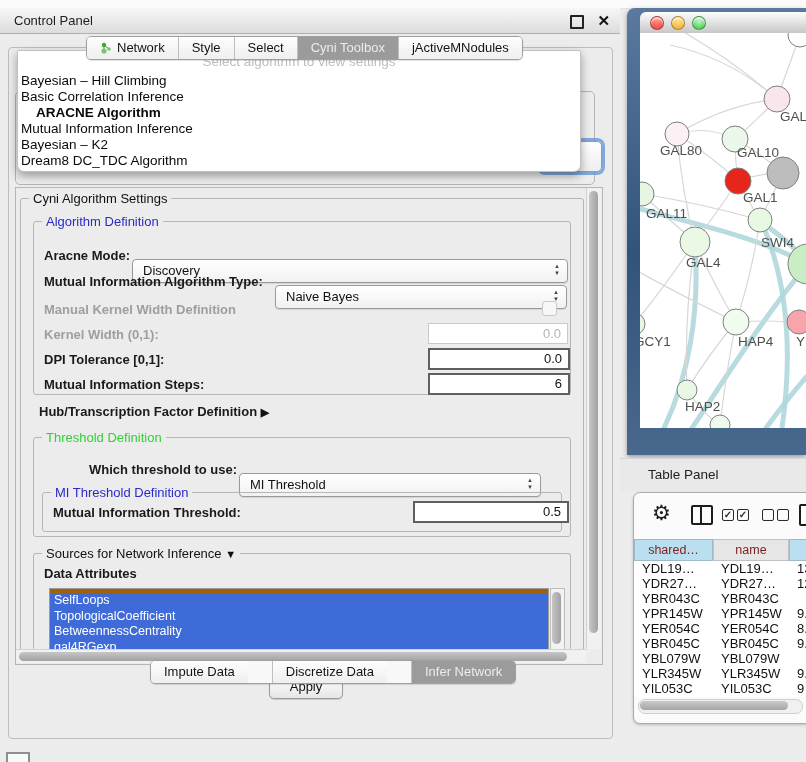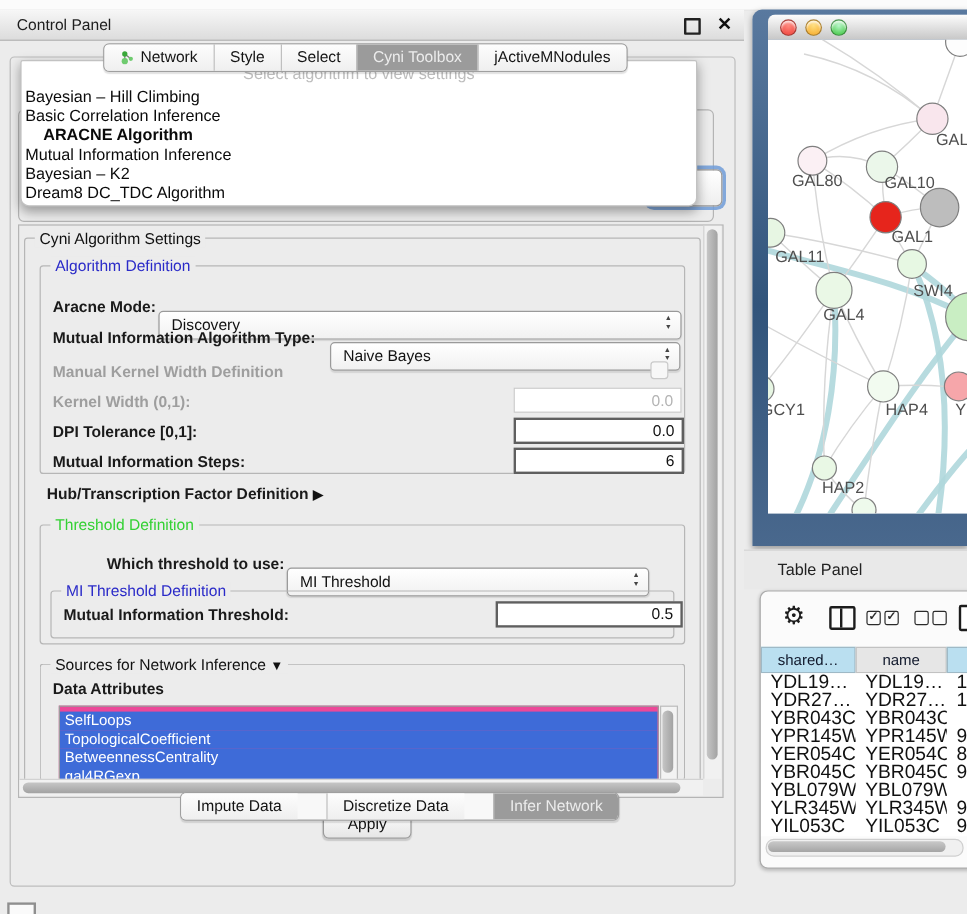--- a/index.html
+++ b/index.html
@@ -47,21 +47,21 @@
   .tri{font-size:11px;color:#111;}
 
   
   .scrollpane{position:absolute;left:6px;top:139px;width:586px;height:476px;border:1px solid #b5b5b5;background:#ececec;overflow:hidden;}
   .vscroll{position:absolute;background:#f1f1f1;border-left:1px solid #d2d2d2;}
   .vthumb{position:absolute;left:2px;width:9px;background:linear-gradient(90deg,#c6c6c6,#a2a2a2);border-radius:5px;}
   .hscroll{position:absolute;background:#f1f1f1;border-top:1px solid #d2d2d2;}
   .hthumb{position:absolute;top:2px;height:9px;background:linear-gradient(#c6c6c6,#a2a2a2);border-radius:5px;}
 
   
-  .attr-list{position:absolute;left:15px;top:34px;width:500px;height:72px;background:#ec4899;border:1px solid #9c9c9c;overflow:hidden;padding-top:4px;box-sizing:border-box;}
+  .attr-list{position:absolute;left:15px;top:34px;width:500px;height:72px;background:#a16207;border:1px solid #9c9c9c;overflow:hidden;padding-top:4px;box-sizing:border-box;}
   .attr-item{background:#3e6bd8;color:#fff;font-size:12.5px;line-height:15.5px;padding-left:4px;}
   .list-vscroll{position:absolute;left:516px;top:34px;width:13px;height:72px;background:#f3f3f3;border:1px solid #bbb;}
 
   .apply-btn{position:absolute;left:260px;top:627px;width:72px;height:22px;border:1px solid #9a9a9a;border-radius:5px;background:linear-gradient(#ffffff,#e6e6e6);font-size:13px;text-align:center;line-height:22px;color:#111;box-shadow:0 1px 1px rgba(0,0,0,.15);}
 
   
   .popup{position:absolute;left:17px;top:50px;width:562px;height:120px;background:#fff;border:1px solid #c2c2c2;border-radius:2px 2px 7px 7px;box-shadow:0 4px 10px rgba(0,0,0,.35);z-index:30;}
   .popup-prompt{height:22px;line-height:22px;text-align:center;color:#bdbdbd;font-size:13.5px;}
   .popup-item{font-size:13.5px;line-height:16px;color:#0a0a0a;padding-left:3px;white-space:nowrap;}
   .popup-item.bold{font-weight:bold;padding-left:18px;}
@@ -79,25 +79,25 @@
   .table-panel-header{position:absolute;left:620px;top:458px;width:186px;height:32px;background:#e9e9e9;border-top:1px solid #d5d5d5;}
   .table-panel-header span{position:absolute;left:28px;line-height:32px;font-size:13.5px;color:#222;}
   .table-window{position:absolute;left:633px;top:492px;width:173px;height:230px;background:#fbfbfb;border:1px solid #ababab;border-radius:7px 0 0 7px;box-shadow:0 1px 3px rgba(0,0,0,.2);overflow:hidden;}
   .tbl-toolbar{position:absolute;left:0;top:0;width:100%;height:44px;}
   .gear{position:absolute;left:18px;top:8px;font-size:21px;color:#1c1c1c;}
   .colicon{position:absolute;left:57px;top:12px;width:18px;height:16px;border:2px solid #1c1c1c;border-radius:2px;}
   .colicon::after{content:"";position:absolute;left:7px;top:0;width:2px;height:16px;background:#1c1c1c;}
   .cb{position:absolute;top:16px;width:10px;height:10px;border:1.6px solid #2a2a2a;border-radius:2px;font-size:10px;line-height:9px;text-align:center;color:#2a2a2a;font-weight:bold;}
   .sheeticon{position:absolute;left:165px;top:11px;width:16px;height:18px;border:2px solid #1c1c1c;border-radius:2px;background:#fff;}
   .tbl-head{position:absolute;left:0;top:46px;width:100%;height:22px;display:flex;}
-  .th{box-sizing:border-box;border:1px solid #9fb9c6;background:#badff0;font-size:12.5px;line-height:20px;text-align:center;color:#0f172a;overflow:hidden;}
+  .th{box-sizing:border-box;border:1px solid #9fb9c6;background:#badff0;font-size:12.5px;line-height:20px;text-align:center;color:#7f1d1d;overflow:hidden;}
   .th.plain{background:#e6e6e6;border:1px solid #c2c2c2;}
   .tbl-body{position:absolute;left:0;top:68px;width:100%;height:136px;overflow:hidden;background:#fff;}
   .tr{display:flex;height:15px;}
-  .td{box-sizing:border-box;font-size:16px;line-height:15px;color:#111;padding-left:8px;overflow:hidden;white-space:nowrap;}
+  .td{box-sizing:border-box;font-size:13px;line-height:15px;color:#111;padding-left:8px;overflow:hidden;white-space:nowrap;}
   .tbl-hscroll{position:absolute;left:4px;top:206px;width:163px;height:13px;background:#f0f0f0;border:1px solid #cfcfcf;border-radius:7px;}
   .tbl-hthumb{position:absolute;left:1px;top:1px;width:148px;height:9px;background:linear-gradient(#c9c9c9,#a5a5a5);border-radius:5px;}
 
   .mini-dock{position:absolute;left:6px;top:752px;width:20px;height:14px;border:2px solid #8f8f8f;background:#fafafa;}
 
   svg text{font-family:"Liberation Sans",sans-serif;}
 </style>
 </head>
 <body>
 

